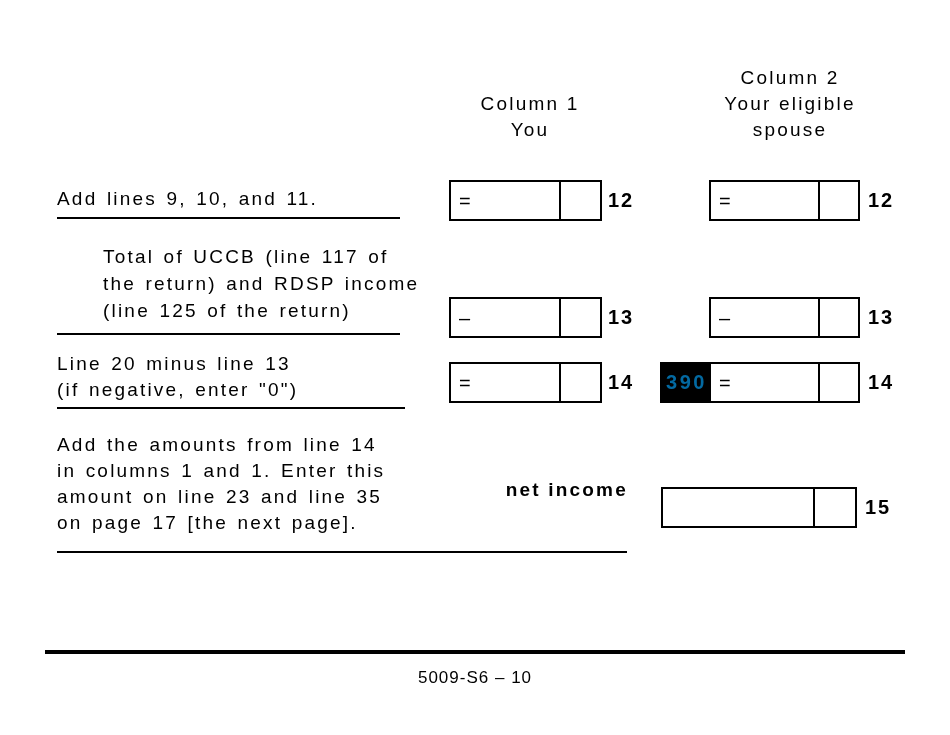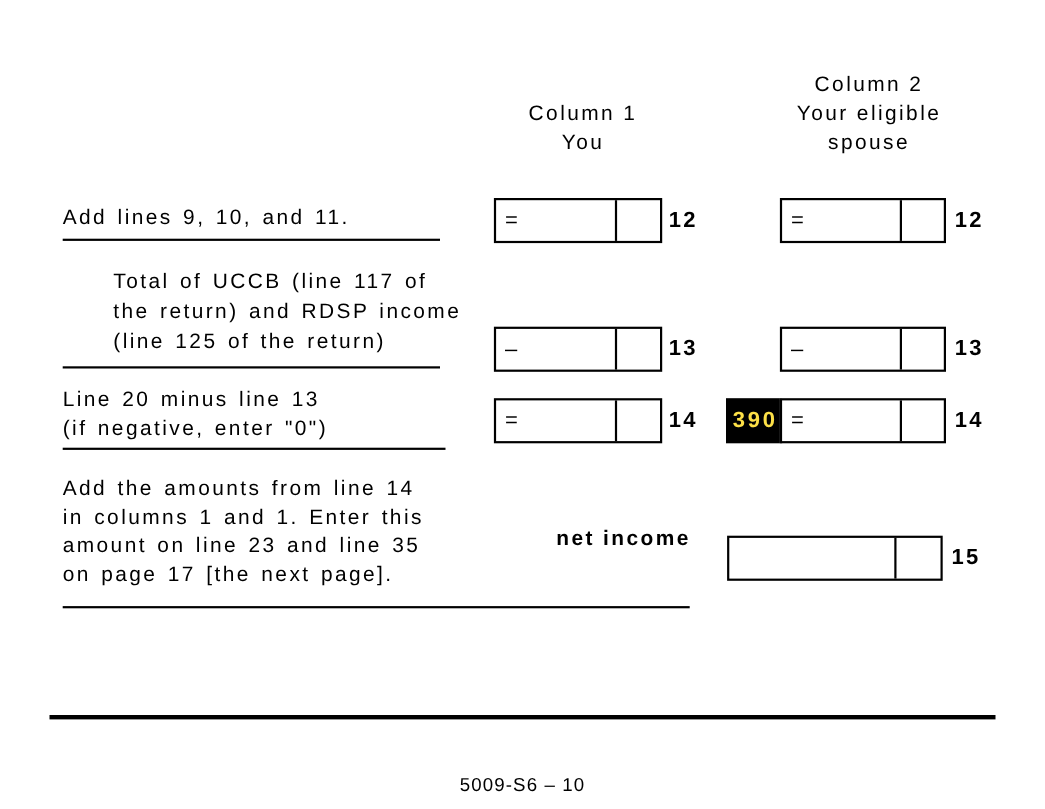--- a/index.html
+++ b/index.html
@@ -66,21 +66,21 @@
   .lnum {
     position: absolute;
     font-weight: bold;
     font-size: 20px;
     letter-spacing: 2px;
     white-space: nowrap;
   }
   .badge {
     position: absolute;
     background: #000000;
-    color: #fde047;
+    color: #0369a1;
     font-weight: bold;
     font-size: 20px;
     letter-spacing: 2.5px;
     display: flex;
     align-items: center;
     justify-content: center;
     padding-left: 2px;
   }
   .result-lbl {
     position: absolute;
@@ -96,21 +96,20 @@
     height: 4px;
     background: #000000;
   }
   .footer-text {
     position: absolute;
     left: 0;
     width: 100%;
     text-align: center;
     font-size: 17px;
     letter-spacing: 1px;
-    margin-top: 36px;
   }
 </style>
 </head>
 <body>
 
 <div class="page">
 
   <div class="hdr" style="left:430px; top:91px; width:200px;">
     <div>Column 1</div>
     <div>You</div>

